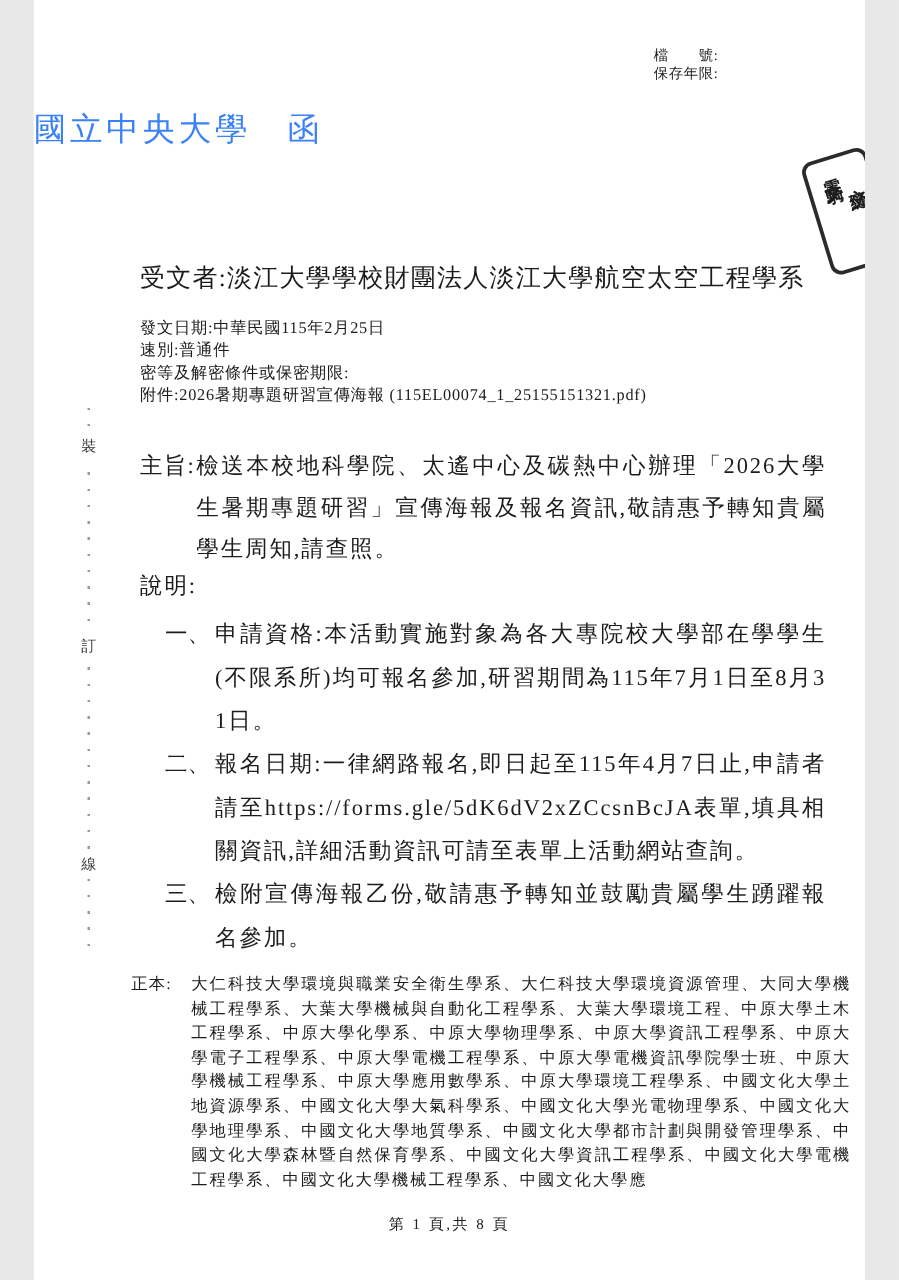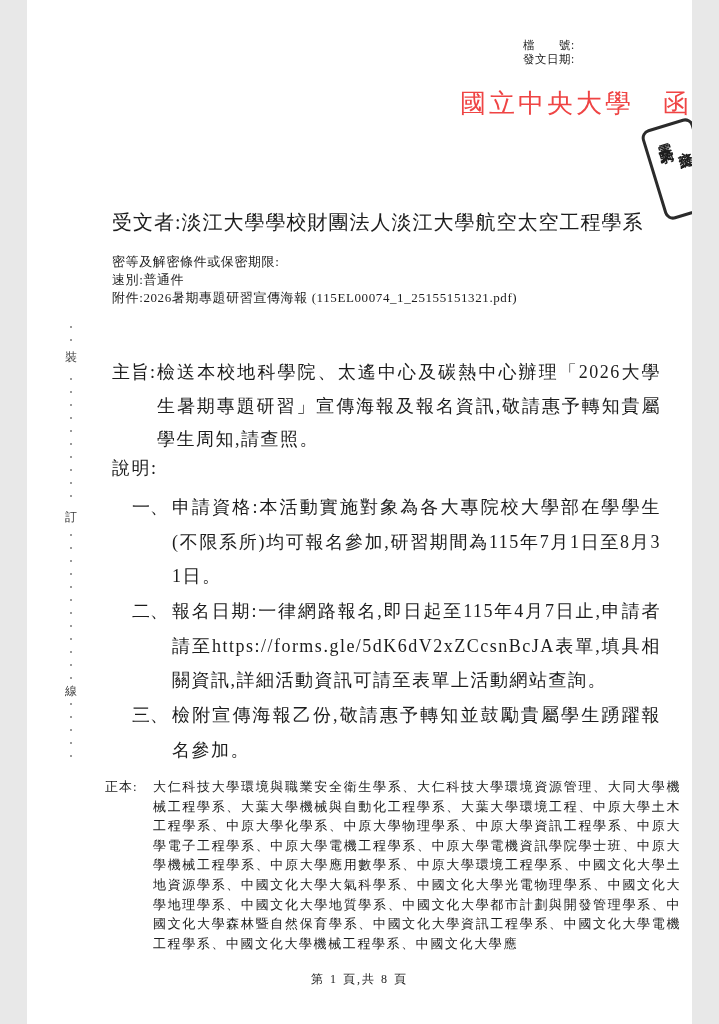--- a/index.html
+++ b/index.html
@@ -16,21 +16,21 @@
 
   
   .file-labels {
     position:absolute; left:496px; top:38px;
     font-size:11.5px; line-height:14px; letter-spacing:0.5px; color:#222;
   }
 
   
   .doc-title {
     position:absolute; top:86px; left:0; width:100%;
-    text-align:right; font-size:26px; letter-spacing:3px; color:#ef4444;
+    text-align:left; font-size:26px; letter-spacing:3px; color:#3b82f6;
   }
 
   
   .sender-info {
     position:absolute; left:302px; top:126px;
     font-size:13.5px; line-height:18.5px; letter-spacing:0.3px;
   }
 
   
   .recipient-line {
@@ -114,36 +114,37 @@
   
   .seal-blob { position:absolute; left:668px; top:536px; }
 </style>
 </head>
 <body>
 
 <div class="page">
 
   <div class="file-labels">
     <div>檔　　號:</div>
-    <div>發文日期:</div>
+    <div>保存年限:</div>
   </div>
 
   <div class="corner-stamp">
     <span class="stamp-col">電文騎</span>
     <span class="stamp-col shift-down">交縫</span>
   </div>
 
   <div class="doc-title">國立中央大學　函</div>
 
 
   <div class="recipient-line">受文者:淡江大學學校財團法人淡江大學航空太空工程學系</div>
 
   <div class="doc-meta">
+    <div>發文日期:中華民國115年2月25日</div>
+    <div>速別:普通件</div>
     <div>密等及解密條件或保密期限:</div>
-    <div>速別:普通件</div>
     <div>附件:2026暑期專題研習宣傳海報 (115EL00074_1_25155151321.pdf)</div>
   </div>
 
   <div class="subject-block">
     <span class="hang-label">主旨:</span>
     <span>檢送本校地科學院、太遙中心及碳熱中心辦理「2026大學生暑期專題研習」宣傳海報及報名資訊,敬請惠予轉知貴屬學生周知,請查照。</span>
   </div>
 
   <div class="explain-label">說明:</div>
 

